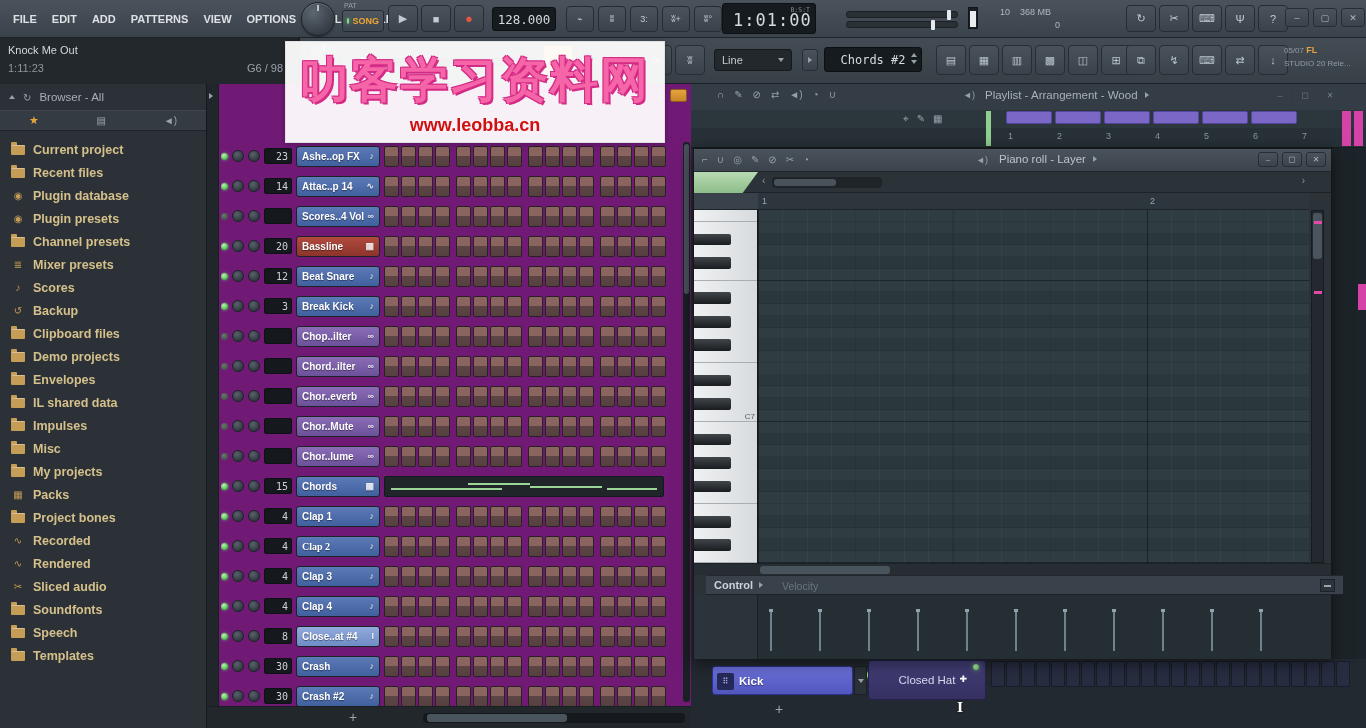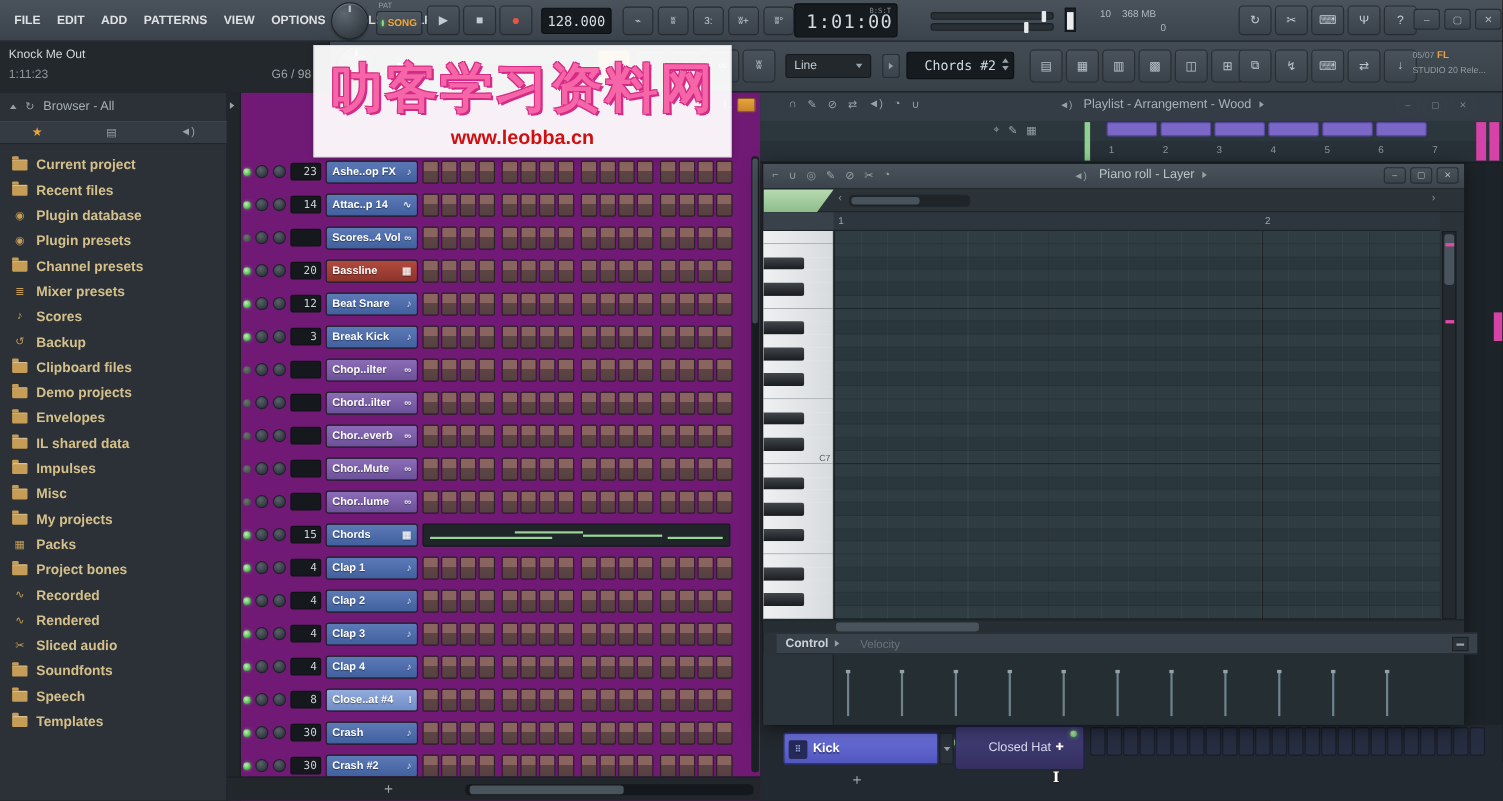--- a/index.html
+++ b/index.html
@@ -779,21 +779,21 @@
             <span class="step"></span>
             <span class="step"></span>
             <span class="step"></span>
           </div>
         </div>
         <div class="ch-row">
           <span class="led on"></span>
           <span class="ch-knob"></span>
           <span class="ch-knob"></span>
           <span class="ch-num">4</span>
-          <div class="ch-btn" style="background: linear-gradient(rgb(92, 122, 182), rgb(64, 96, 158));">
+          <div class="ch-btn" style="background: linear-gradient(rgb(92, 122, 182), rgb(64, 96, 158)); font-family: Liberation Serif, serif;">
             <span class="ch-name">Clap 2</span>
             <span class="ch-icon">♪</span>
           </div>
           <div class="steps">
             <span class="step"></span>
             <span class="step"></span>
             <span class="step"></span>
             <span class="step"></span>
             <span class="step g"></span>
             <span class="step"></span>

